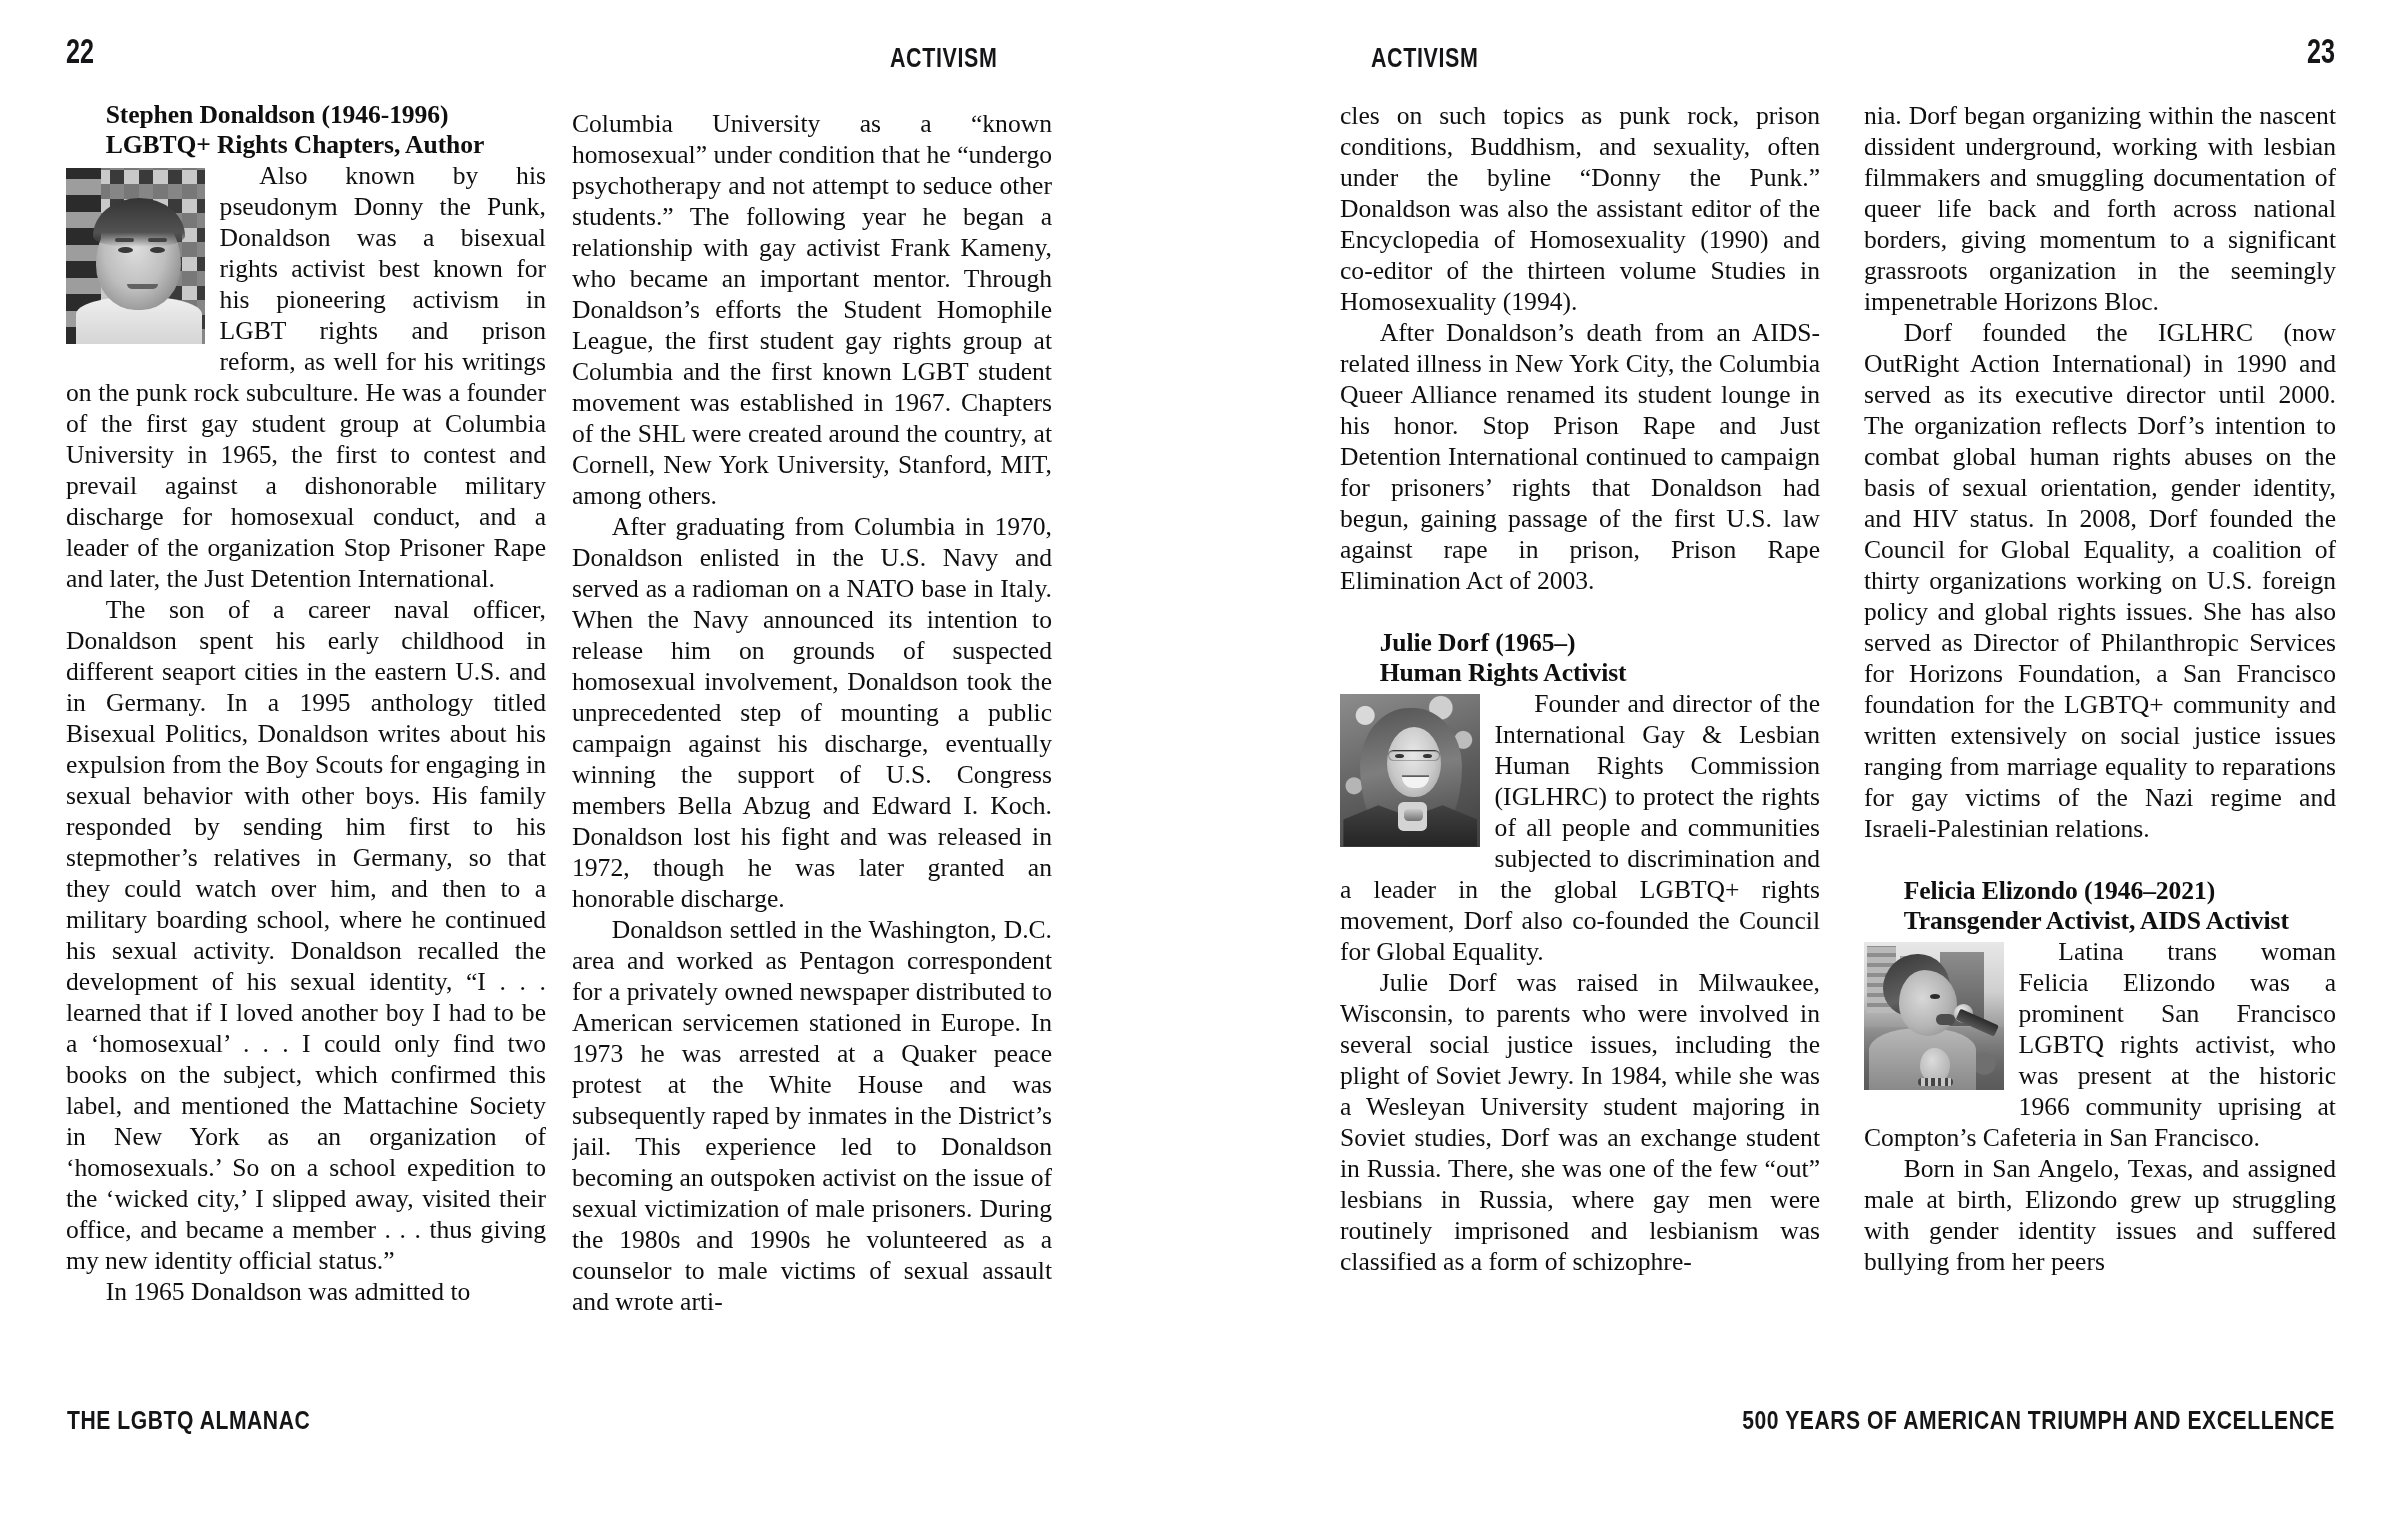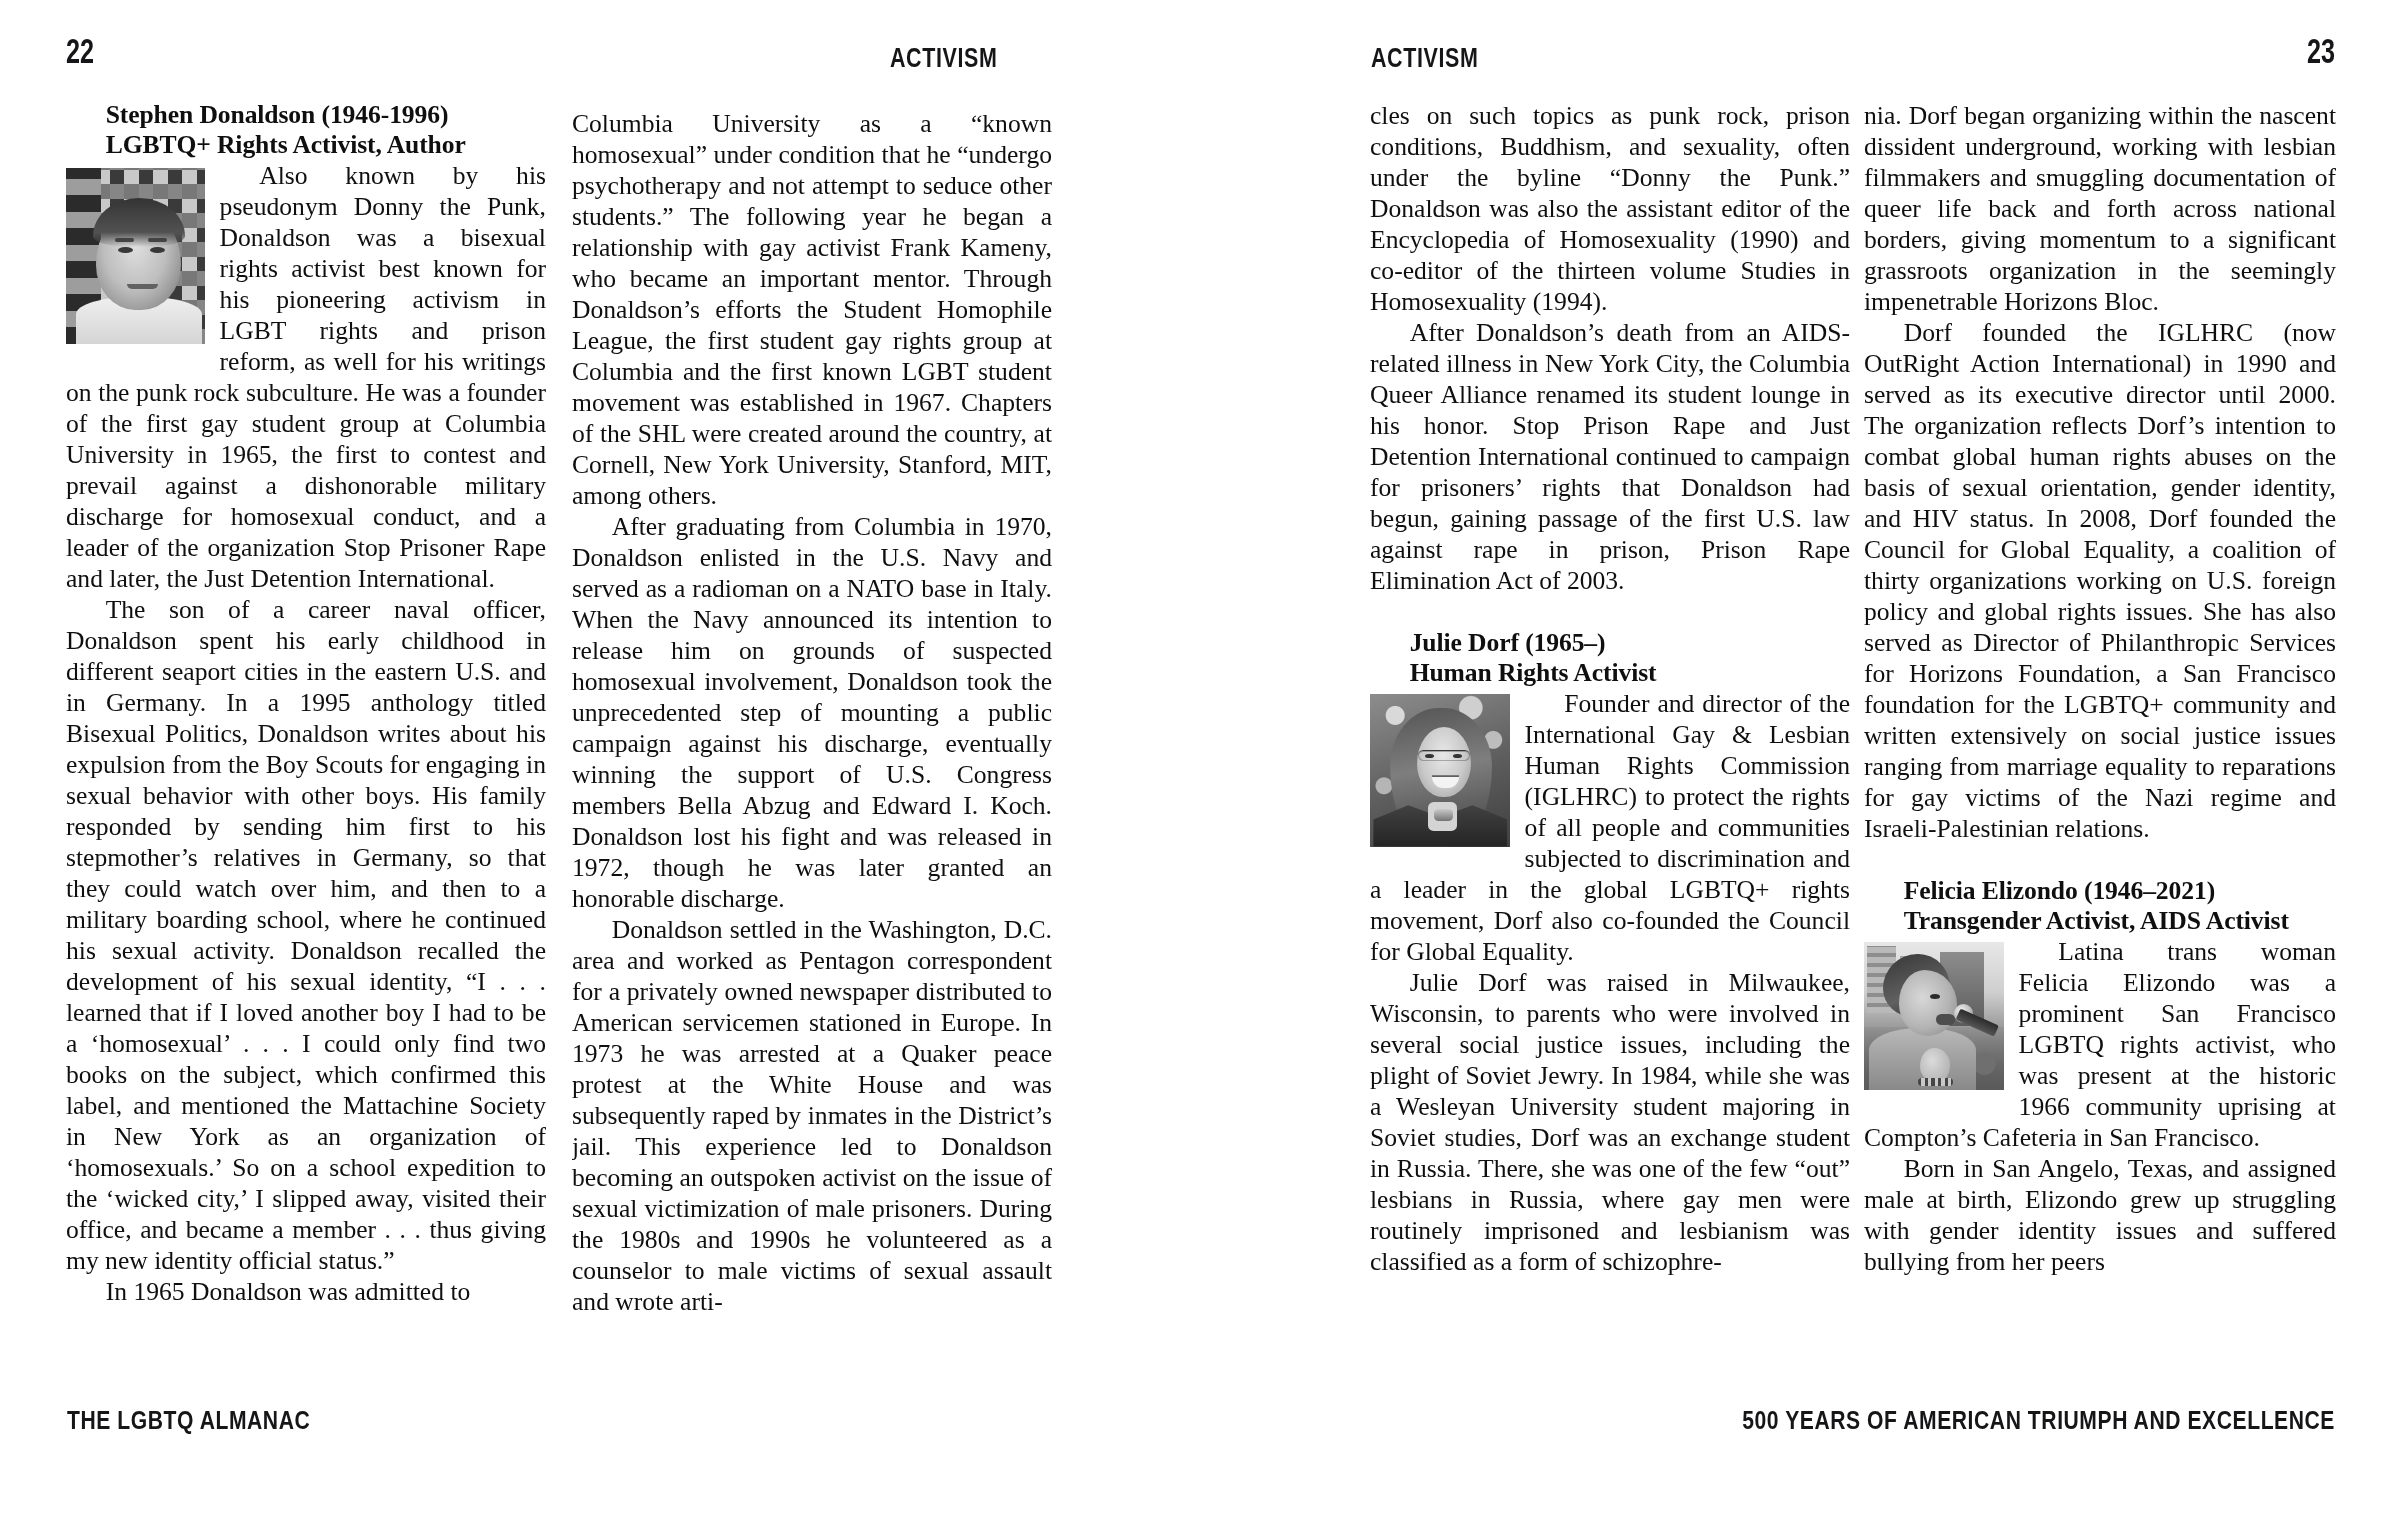--- a/index.html
+++ b/index.html
@@ -73,21 +73,21 @@
     overflow: hidden;
     font-size: 25.6px;
     line-height: 31px;
     text-align: justify;
     text-justify: inter-word;
     hyphens: none;
     -webkit-hyphens: none;
   }
   #col-1 { left: 66px;  }
   #col-2 { left: 572px; margin-top: 8px; }
-  #col-3 { left: 1370px; }
+  #col-3 { left: 1340px; }
   #col-4 { left: 1864px; width: 472px; }
 
   .col p {
     margin: 0;
     text-indent: 1.55em;
   }
   .col p.noindent { text-indent: 0; }
 
   
   .entry-head {
@@ -270,21 +270,21 @@
 
 <div class="spread">
 
   <div class="folio" id="folio-left">22</div>
   <div class="runhead" id="runhead-left">ACTIVISM</div>
   <div class="runhead" id="runhead-right">ACTIVISM</div>
   <div class="folio" id="folio-right">23</div>
 
   <div class="col" id="col-1">
     <p class="entry-head">Stephen Donaldson (1946-1996)</p>
-    <p class="entry-head">LGBTQ+ Rights Activist, Author</p>
+    <p class="entry-head">LGBTQ+ Rights Chapters, Author</p>
 
     <div class="portrait p1">
       <div class="ph1-bg"></div>
       <div class="ph1-left"></div>
       <div class="ph1-shirt"></div>
       <div class="ph1-face"></div>
       <div class="ph1-hair"></div>
       <div class="ph1-brow l"></div>
       <div class="ph1-brow r"></div>
       <div class="ph1-eye l"></div>

